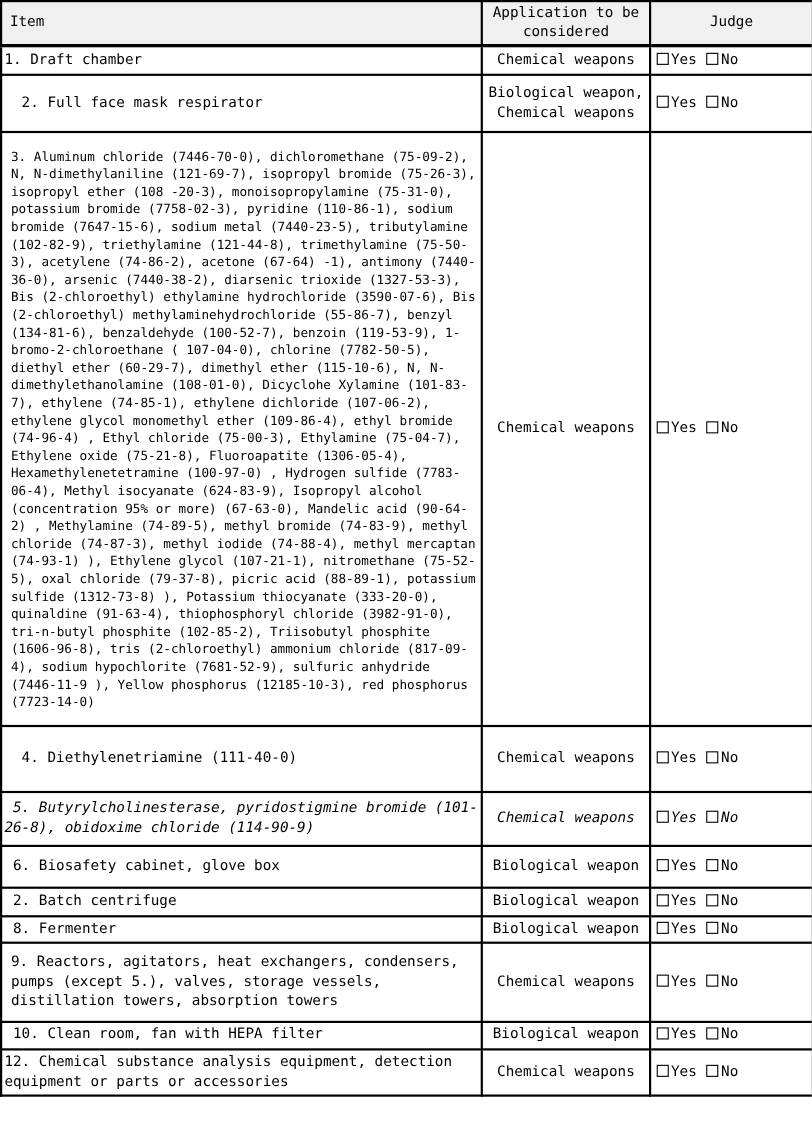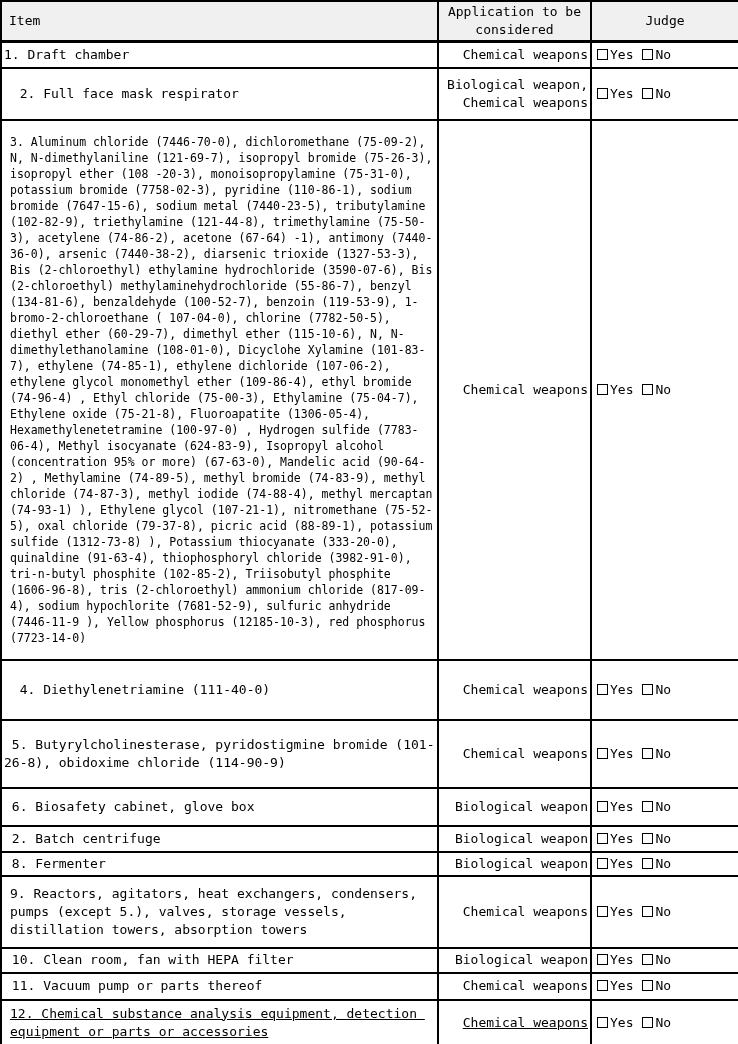--- a/index.html
+++ b/index.html
@@ -48,38 +48,38 @@
 
   td { background: #ffffff; }
 
   .item-cell {
     text-align: left;
     padding: 2px 2px 2px 2px;
     white-space: pre-wrap;
     overflow-wrap: break-word;
   }
   .app-cell {
-    text-align: right;
+    text-align: center;
     padding: 2px 2px 2px 2px;
     white-space: pre-wrap;
     overflow-wrap: break-word;
     margin-left: 28px;
   }
   .judge-cell {
     text-align: left;
     padding: 2px 2px 2px 5px;
     white-space: nowrap;
   }
 
   
   tbody tr:nth-child(1)  { height: 26px; padding-left: 12px; }
   tbody tr:nth-child(2)  { height: 52px; }
   tbody tr:nth-child(3)  { height: 540px; }
   tbody tr:nth-child(4)  { height: 60px; }
-  tbody tr:nth-child(5)  { height: 68px; }
+  tbody tr:nth-child(5)  { height: 49px; font-style: italic; }
   tbody tr:nth-child(6)  { height: 38px; padding-left: 32px; }
   tbody tr:nth-child(7)  { height: 26px; }
   tbody tr:nth-child(8)  { height: 24px; padding-left: 25px; }
   tbody tr:nth-child(9)  { height: 72px; }
   tbody tr:nth-child(10) { height: 25px; }
   tbody tr:nth-child(11) { height: 27px; }
   tbody tr:nth-child(12) { height: 46px; text-decoration: underline; }
 
   
   tbody tr:nth-child(3)  .item-cell,
@@ -174,24 +174,19 @@
           <td class="item-cell">9. Reactors, agitators, heat exchangers, condensers, pumps (except 5.), valves, storage vessels, distillation towers, absorption towers</td>
           <td class="app-cell">Chemical weapons</td>
           <td class="judge-cell"><span class="judge-group"><span class="checkbox"></span><span class="judge-label">Yes</span></span><span class="judge-group"><span class="checkbox"></span><span class="judge-label">No</span></span></td>
         </tr>
         <tr>
           <td class="item-cell"> 10. Clean room, fan with HEPA filter</td>
           <td class="app-cell">Biological weapon</td>
           <td class="judge-cell"><span class="judge-group"><span class="checkbox"></span><span class="judge-label">Yes</span></span><span class="judge-group"><span class="checkbox"></span><span class="judge-label">No</span></span></td>
         </tr>
         <tr>
-          <td class="item-cell"> 11. Vacuum pump or parts thereof</td>
-          <td class="app-cell">Chemical weapons</td>
-          <td class="judge-cell"><span class="judge-group"><span class="checkbox"></span><span class="judge-label">Yes</span></span><span class="judge-group"><span class="checkbox"></span><span class="judge-label">No</span></span></td>
-        </tr>
-        <tr>
           <td class="item-cell">12. Chemical substance analysis equipment, detection equipment or parts or accessories</td>
           <td class="app-cell">Chemical weapons</td>
           <td class="judge-cell"><span class="judge-group"><span class="checkbox"></span><span class="judge-label">Yes</span></span><span class="judge-group"><span class="checkbox"></span><span class="judge-label">No</span></span></td>
         </tr>
       </tbody>
   </table>
 </div>
 
 </body></html>

